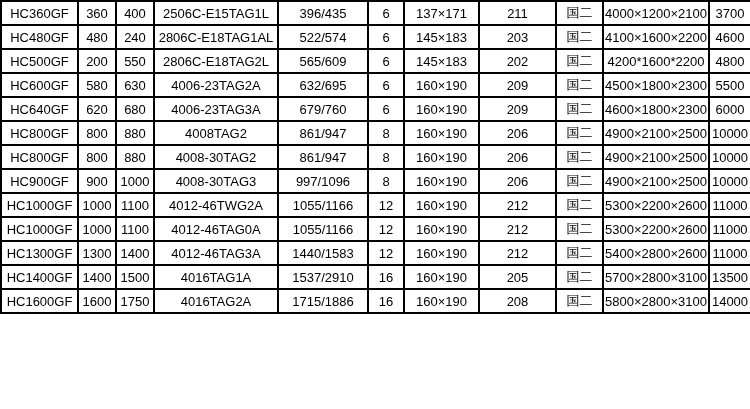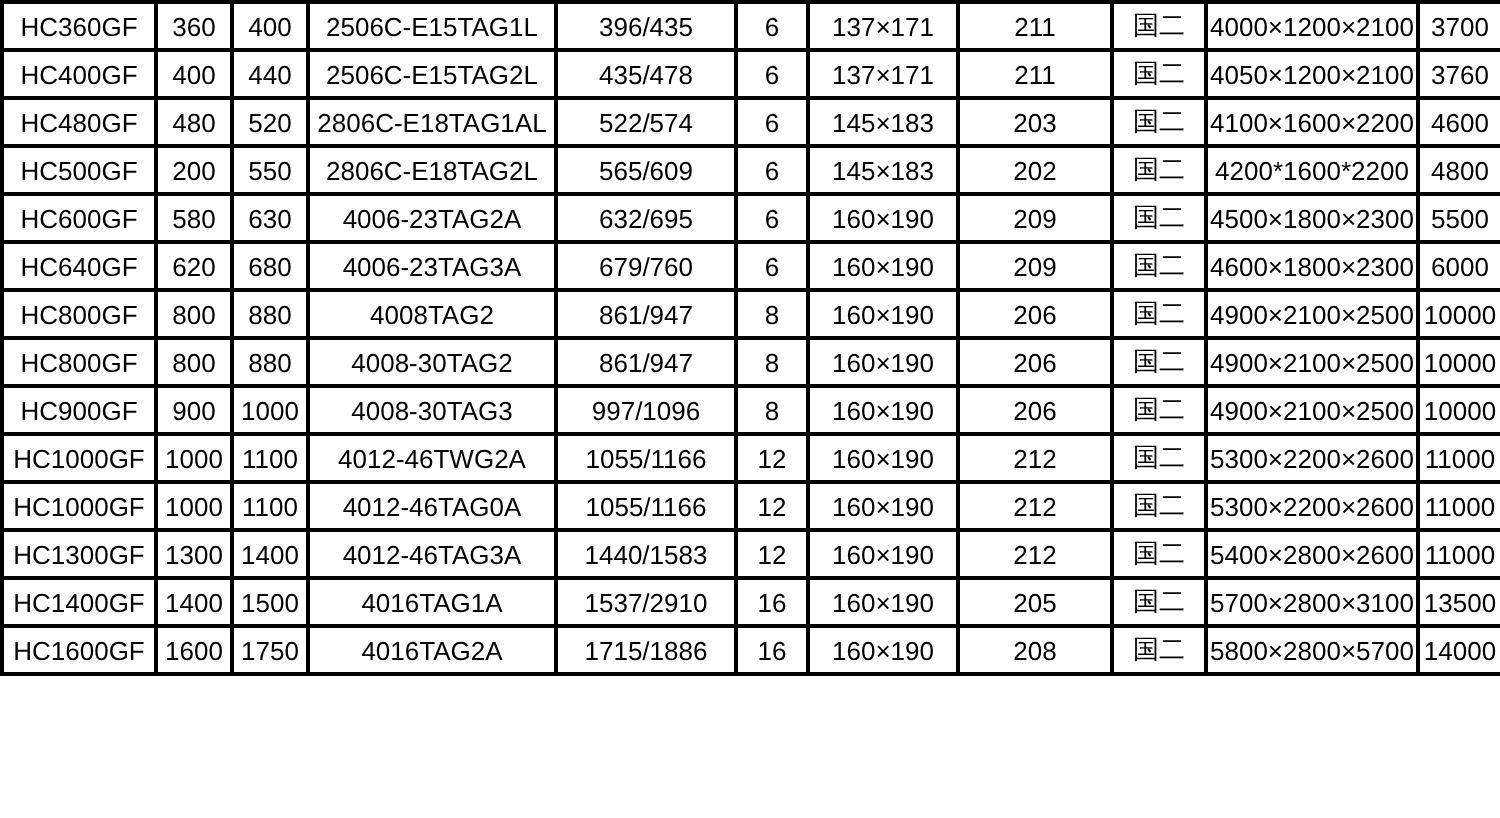--- a/index.html
+++ b/index.html
@@ -58,36 +58,23 @@
           <td>2506C-E15TAG1L</td>
           <td>396/435</td>
           <td>6</td>
           <td>137×171</td>
           <td>211</td>
           <td>国二</td>
           <td>4000×1200×2100</td>
           <td>3700</td>
         </tr>
         <tr>
-          <td>HC400GF</td>
-          <td>400</td>
-          <td>440</td>
-          <td>2506C-E15TAG2L</td>
-          <td>435/478</td>
-          <td>6</td>
-          <td>137×171</td>
-          <td>211</td>
-          <td>国二</td>
-          <td>4050×1200×2100</td>
-          <td>3760</td>
-        </tr>
-        <tr>
           <td>HC480GF</td>
           <td>480</td>
-          <td>520</td>
+          <td>240</td>
           <td>2806C-E18TAG1AL</td>
           <td>522/574</td>
           <td>6</td>
           <td>145×183</td>
           <td>203</td>
           <td>国二</td>
           <td>4100×1600×2200</td>
           <td>4600</td>
         </tr>
         <tr>
@@ -223,18 +210,18 @@
         <tr>
           <td>HC1600GF</td>
           <td>1600</td>
           <td>1750</td>
           <td>4016TAG2A</td>
           <td>1715/1886</td>
           <td>16</td>
           <td>160×190</td>
           <td>208</td>
           <td>国二</td>
-          <td>5800×2800×5700</td>
+          <td>5800×2800×3100</td>
           <td>14000</td>
         </tr>
       </tbody>
   </table>
 </div>
 
 </body></html>

